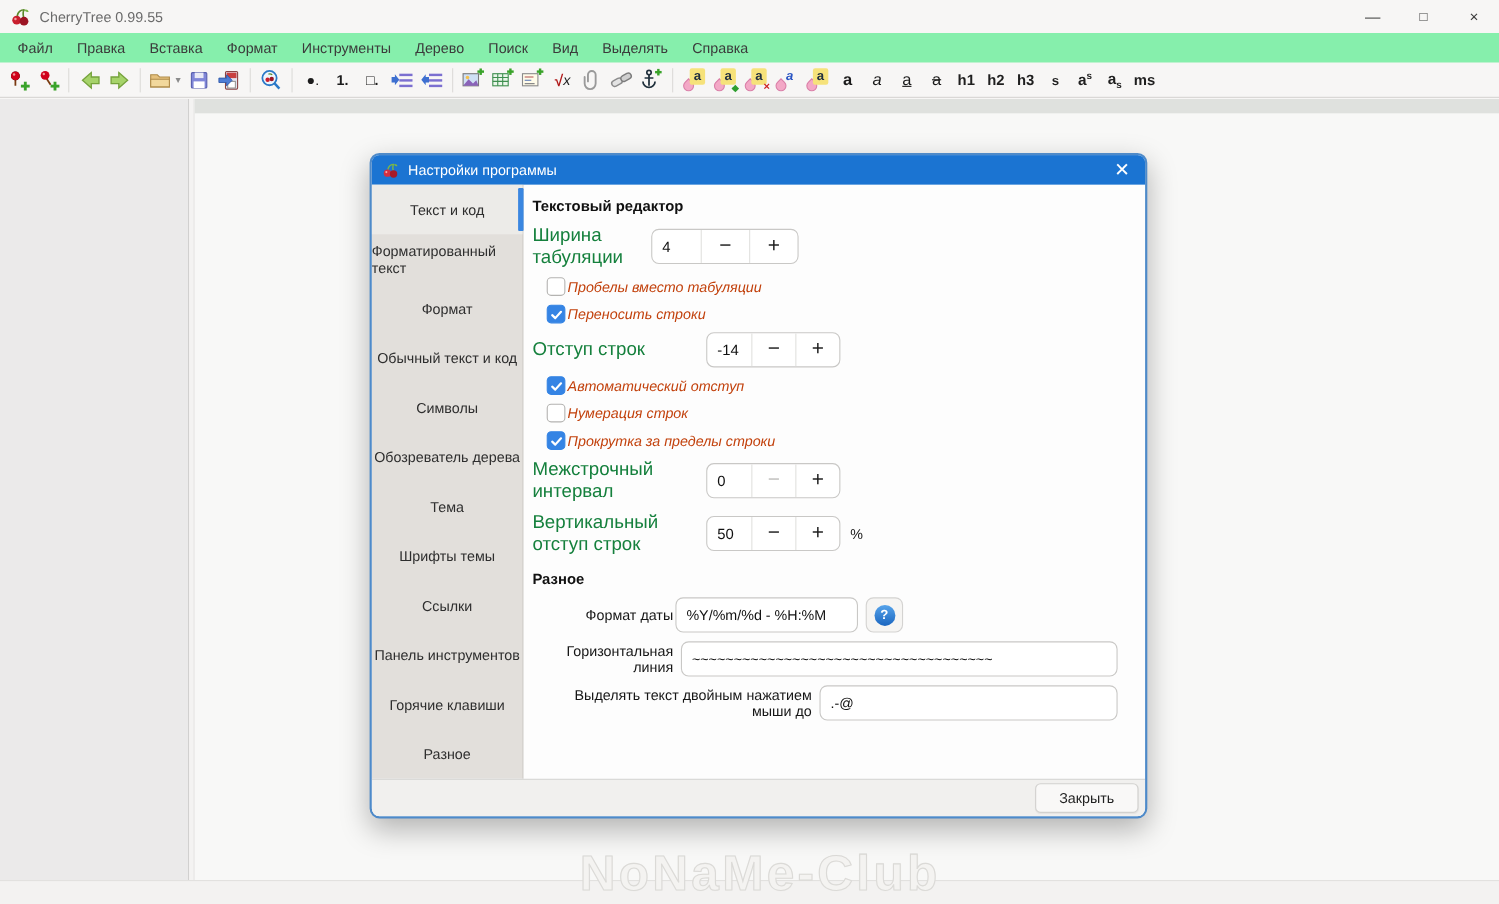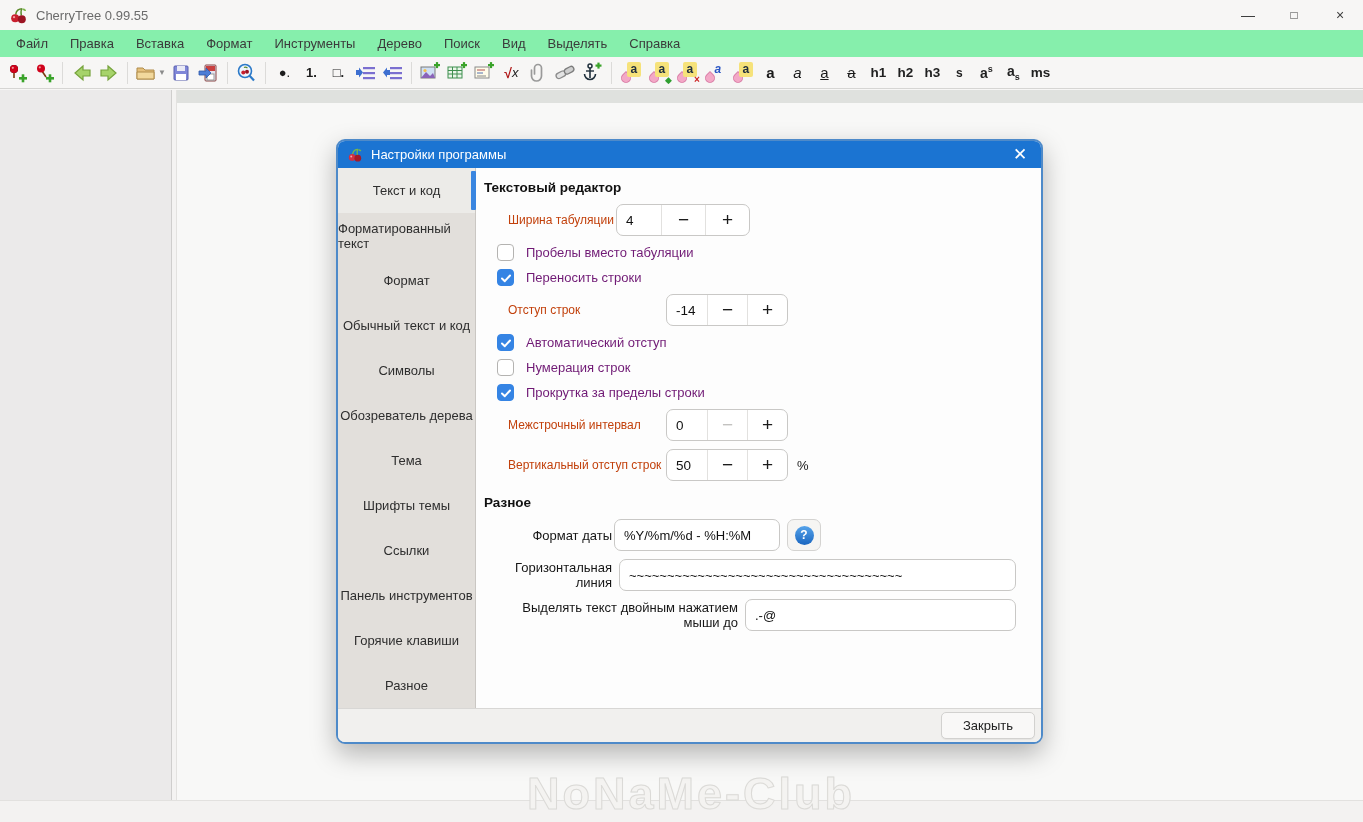--- a/index.html
+++ b/index.html
@@ -56,34 +56,34 @@
   .dlg-title { color:#fff; font-size:13px; margin-left:8px; }
   .dlg-close { margin-left:auto; width:24px; height:24px; display:flex; align-items:center; justify-content:center; color:#fff; font-size:17px; }
   .dlg-body { flex:1; display:flex; min-height:0; }
   .dlg-sidebar { width:138px; background:#e2dfdb; border-right:1px solid #cac7c3; display:flex; flex-direction:column; }
   .tab { flex:1; display:flex; align-items:center; justify-content:center; font-size:13px; color:#2e2e2e; position:relative; }
   .tab.selected { background:#ecebe8; }
   .tab.selected::after { content:""; position:absolute; right:-1px; top:3px; bottom:3px; width:5px; background:#3a86e0; border-radius:1px; }
   .dlg-content { flex:1; padding:12px 25px 0 8px; background:#fdfdfd; overflow:hidden; }
   .sec-heading { font-size:13.5px; font-weight:700; color:#111; margin-bottom:9px; }
   .frow { display:flex; align-items:center; margin-bottom:8px; }
-  .flabel { font-size:12px; color:#c2410c; margin-left:24px; }
+  .flabel { font-size:17px; color:#15803d; margin-left:0; }
   .w105 { width:108px; } .w158 { width:158px; }
   .rlabel { font-size:13px; color:#161616; text-align:right; }
   .spin { display:inline-flex; align-items:stretch; height:32px; background:#fff; border:1px solid #c9c8c6; border-radius:7px; overflow:hidden; }
   .spin-val { width:44px; display:flex; align-items:center; padding-left:9px; font-size:13.5px; color:#111; }
   .spin-val.narrow { width:40px; }
   .spin-btn { width:44px; display:flex; align-items:center; justify-content:center; font-size:19px; color:#1c1c1c; border-left:1px solid #e2e1df; }
   .spin-btn.narrow { width:40px; }
   .spin-btn.disabled { color:#c3c2c0; }
   .cbrow { display:flex; align-items:center; margin:0 0 8px 13px; }
   .cb { width:17px; height:17px; border-radius:4px; border:1px solid #b4b3b1; background:#fff; display:flex; align-items:center; justify-content:center; flex:0 0 auto; }
   .cb.checked { background:#3584e4; border-color:#3584e4; }
   .cb svg { display:block; }
-  .cblabel { font-size:13px; color:#701a75; margin-left:12px; }
+  .cblabel { font-size:13px; color:#c2410c; margin-left:2px;font-style:italic; }
   .unit { font-size:13px; color:#161616; margin-left:9px; }
   .tinput { height:32px; border:1px solid #c9c8c6; border-radius:7px; padding:0 9px; font-size:13px; color:#111; background:#fff; font-family:"Liberation Sans","DejaVu Sans",sans-serif; outline:none; }
   .date-input { width:166px; margin-left:2px; }
   .help-btn { width:34px; height:32px; margin-left:7px; background:#f6f5f3; border:1px solid #d4d3d1; border-radius:7px; display:flex; align-items:center; justify-content:center; }
   .help-circle { width:19px; height:19px; border-radius:50%; background:linear-gradient(#56a3ea,#1a66c0); color:#fff; font-size:12px; font-weight:700; display:flex; align-items:center; justify-content:center; }
   .grow { flex:1; margin-left:7px; margin-right:0; }
   .dlg-bottombar { flex:0 0 34px; background:#f1f0ee; border-top:1px solid #d8d7d5; display:flex; align-items:center; justify-content:flex-end; padding-right:6px; }
   .close-btn { padding:5px 21px; background:#f9f8f7; border:1px solid #d2d1cf; border-radius:5px; font-size:13px; color:#222; box-shadow:0 1px 1px rgba(0,0,0,.05); }
   .mt12 { margin-top:14px; }
 </style>

